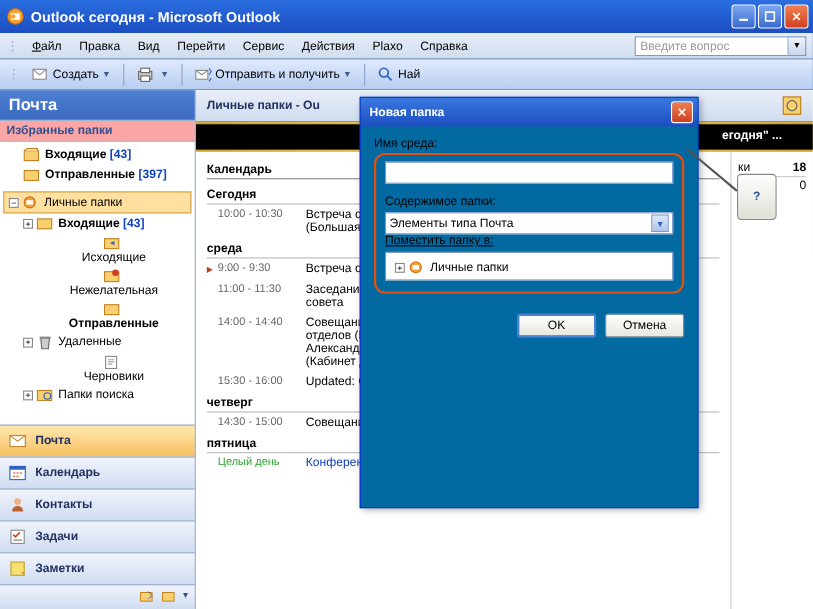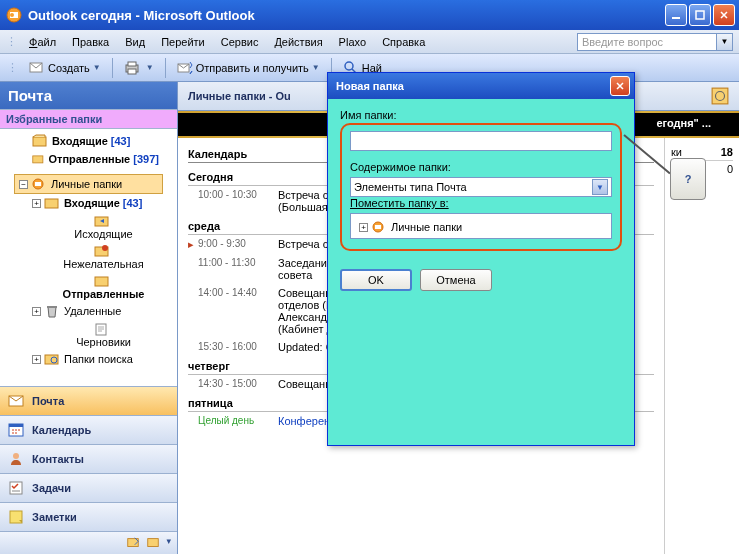--- a/index.html
+++ b/index.html
@@ -26,23 +26,23 @@
   .tbsep { width: 1px; height: 20px; background: #8aa4cc; margin: 0 3px; }
   .tinyicon { width: 16px; height: 16px; margin-right: 3px; flex-shrink: 0; }
   .dd-arrow { margin-left: 3px; font-size: 8px; color: #3a5a90; }
 
   
   .main { display: flex; height: 472px; background: #fff; }
 
   
   .navpane { width: 178px; display: flex; flex-direction: column; background: #c8d8f0; border-right: 1px solid #7a99c8; }
   .navhdr { background: linear-gradient(to bottom, #5080d0, #3a6ac0); color: #fff; font-weight: bold; padding: 5px 8px; font-size: 15px; }
-  .navsection { background: #f0abfc; color: #305090; font-weight: bold; padding: 3px 6px; border-top: 1px solid #a0b4d0; border-bottom: 1px solid #a0b4d0; }
+  .navsection { background: #fca5a5; color: #305090; font-weight: bold; padding: 3px 6px; border-top: 1px solid #a0b4d0; border-bottom: 1px solid #a0b4d0; }
   .navbody { background: #fff; flex: 1; overflow: hidden; }
-  .favlist, .tree { padding: 3px 14px; }
+  .favlist, .tree { padding: 3px 3px; }
   .navitem { display: flex; align-items: center; padding: 2px 4px; white-space: nowrap; cursor: pointer; }
   .navitem.sel { background: #ffe0a0; border: 1px solid #d0a040; }
   .plusbox { width: 9px; height: 9px; border: 1px solid #888; font-size: 8px; line-height: 7px; text-align: center; margin-right: 3px; background:#fff; }
   .indent1 { padding-left: 18px; }
   .indent2 { padding-left: 34px; flex-direction: column; }
   .fld-icon { width: 16px; height: 14px; margin-right: 4px; display: inline-block; }
   .count { color: #1040c0; }
   .bold { font-weight: bold; }
 
   .navbtns { }
@@ -62,31 +62,31 @@
   .sectionhdr { font-weight: bold; border-bottom: 1px solid #888; padding: 2px 0; margin-bottom: 4px; }
   .dayhdr { font-weight: bold; border-bottom: 1px solid #bbb; padding: 4px 0 2px; }
   .apt { display: flex; padding: 3px 0; }
   .apt .time { width: 80px; color: #666; font-size: 10px; flex-shrink: 0; }
   .apt .desc { flex: 1; }
   .apt .desc a { color: #1040c0; text-decoration: none; }
   .apt .mark { width: 10px; color: #c04020; flex-shrink: 0; }
   .rightcol { width: 74px; padding: 6px; font-size: 10px; }
 
   
-  .dialog { position: absolute; left: 327px; top: 72px; width: 308px; height: 374px; background: #5eead4; border: 1px solid #0831d9; box-shadow: 2px 2px 6px rgba(0,0,0,0.3); }
+  .dialog { position: absolute; left: 327px; top: 88px; width: 308px; height: 374px; background: #0369a1; border: 1px solid #0831d9; box-shadow: 2px 2px 6px rgba(0,0,0,0.3); }
   .dlg-title { height: 26px; background: linear-gradient(to bottom, #3a78e0, #1c4dc0); color: #fff; font-weight: bold; display: flex; align-items: center; padding: 0 4px 0 8px; font-size: 12px; }
   .dlg-close { width: 20px; height: 20px; background: linear-gradient(to bottom, #f08050, #d04020); border: 1px solid #fff; border-radius: 3px; display:flex; align-items:center; justify-content:center; margin-left:auto; cursor:pointer; }
   .dlg-body { padding: 10px 12px; }
   .dlg-body label { display: block; margin-bottom: 4px; }
   .dlg-input { width: 100%; height: 20px; border: 1px solid #7a99c8; background: #fff; padding: 0 4px; }
   .dlg-select { width: 100%; height: 20px; border: 1px solid #7a99c8; background: #fff; display: flex; align-items: center; padding: 0 3px; }
   .dlg-select .dd { margin-left: auto; width: 16px; height: 16px; background: linear-gradient(to bottom,#dce6f8,#b0c4e8); display:flex; align-items:center; justify-content:center; border:1px solid #7a99c8; }
   .dlg-tree { width: 100%; height: 158px; border: 1px solid #7a99c8; background: #fff; padding: 4px; }
   .highlight-box { border: 2px solid #e05010; border-radius: 10px; padding: 6px 8px 10px; margin-top: -2px; }
-  .dlg-buttons { display: flex; gap: 8px; padding: 8px 12px; }
+  .dlg-buttons { display: flex; justify-content: flex-end; gap: 8px; padding: 8px 12px; }
   .dlg-btn { width: 72px; height: 22px; border: 1px solid #888; background: linear-gradient(to bottom,#fdfdfd,#e8e8e0); border-radius: 3px; cursor: pointer; }
   .dlg-btn.default { border: 2px solid #4a80d0; }
 
   
   .callout { position: absolute; left: 670px; top: 158px; width: 36px; height: 42px; background: linear-gradient(to bottom,#fdfdfd,#e0e0d8); border: 1px solid #888; border-radius: 4px; display: flex; align-items: center; justify-content: center; font-size: 22px; font-weight: bold; color: #305090; }
   .callout-line { position: absolute; left: 624px; top: 134px; width: 60px; height: 2px; background: #555; transform: rotate(40deg); transform-origin: left center; }
 
   
   svg { display: block; }
 </style>
@@ -387,21 +387,21 @@
 <div class="dialog">
   <div class="dlg-title">
     <span>Новая папка</span>
     <div class="dlg-close">
       <svg width="10" height="10">
           <path d="M2 2l6 6M8 2l-6 6" stroke="#fff" stroke-width="1.5"></path>
         </svg>
     </div>
   </div>
   <div class="dlg-body">
-    <label>Имя папки:</label>
+    <label>Имя среда:</label>
     <div class="highlight-box">
       <input class="dlg-input" value="" style="">
       <label style="margin-top:10px;">Содержимое папки:</label>
       <div class="dlg-select">
         <span>Элементы типа Почта</span>
         <div class="dd">
             <span style="font-size:8px;color:#3060c0;">▼</span>
           </div>
       </div>
       <label style="text-decoration:underline;">Поместить папку в:</label>

